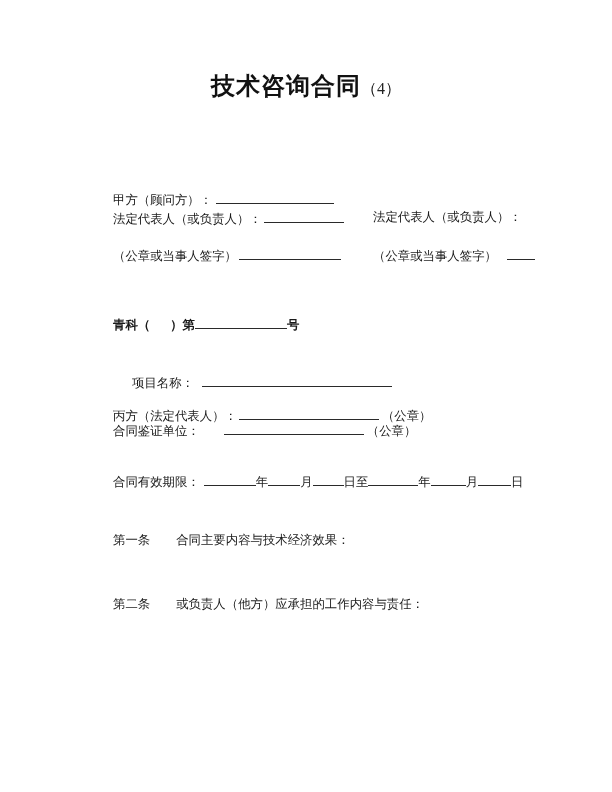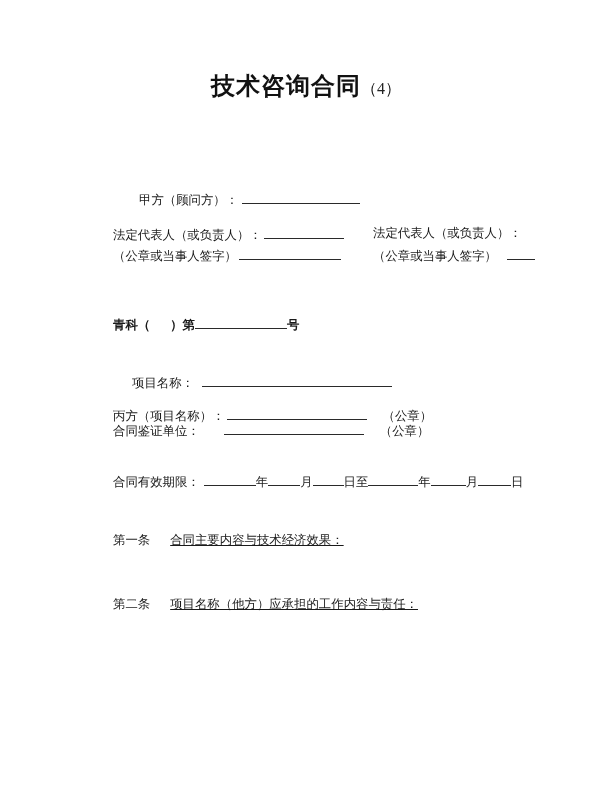--- a/index.html
+++ b/index.html
@@ -44,22 +44,22 @@
   .col-right { position: absolute; left: 260px; top: 0; white-space: nowrap; }
   
   .u {
     display: inline-block;
     height: 11px;
     border-bottom: 1px solid #2a2a2a;
     vertical-align: baseline;
   }
   .gap { display: inline-block; height: 1px; }
 
-  .r-party1  { top: 192px; margin-left: 26px; }
-  .r-party2  { top: 227px; font-family: Liberation Mono, monospace; }
+  .r-party1  { top: 192px; }
+  .r-party2  { top: 211px; font-family: Liberation Mono, monospace; }
   .r-party3  { top: 248px; }
   .r-docnum  { top: 317px; font-weight: bold; }
   .r-project { top: 375px; margin-left: 19px; }
   .r-partyc  { top: 408px; }
   .r-attest  { top: 423px; }
   .r-valid   { top: 474px; font-family: Liberation Mono, monospace; }
   .r-art1    { top: 533px; }
   .r-art2    { top: 597px; }
   .r-art3    { top: 660px; }
 
@@ -74,22 +74,22 @@
   .u-partyc    { width: 140px; margin-left: 2px; }
   .u-attest    { width: 140px; margin-left: 24px; }
   .u-v-year1   { width: 52px; margin-left: 4px; }
   .u-v-month1  { width: 32px; }
   .u-v-day1    { width: 31px; }
   .u-v-year2   { width: 50px; }
   .u-v-month2  { width: 35px; }
   .u-v-day2    { width: 33px; }
   .u-art3      { width: 228px; margin-left: 6px; }
 
-  .art-text { margin-left: 20px; text-decoration: underline; }
-  .seal-after { margin-left: 16px; }
+  .art-text { margin-left: 26px; }
+  .seal-after { margin-left: 3px; }
 </style>
 </head>
 <body>
 
 <div class="page">
 
   <div class="title-wrap">
     <span class="title-main">技术咨询合同</span><span class="title-suffix">（4）</span>
   </div>
 
@@ -113,33 +113,33 @@
 
   <div class="row r-docnum">
     <span>青科（</span><span class="gap g-docnum"></span><span>）第</span><span class="u u-docnum"></span><span>号</span>
   </div>
 
   <div class="row r-project">
     <span>项目名称：</span><span class="u u-project"></span>
   </div>
 
   <div class="row r-partyc">
-    <span>丙方（项目名称）：</span><span class="u u-partyc"></span><span class="seal-after">（公章）</span>
+    <span>丙方（法定代表人）：</span><span class="u u-partyc"></span><span class="seal-after">（公章）</span>
   </div>
 
   <div class="row r-attest">
     <span>合同鉴证单位：</span><span class="u u-attest"></span><span class="seal-after">（公章）</span>
   </div>
 
   <div class="row r-valid">
     <span>合同有效期限：</span><span class="u u-v-year1"></span><span>年</span><span class="u u-v-month1"></span><span>月</span><span class="u u-v-day1"></span><span>日至</span><span class="u u-v-year2"></span><span>年</span><span class="u u-v-month2"></span><span>月</span><span class="u u-v-day2"></span><span>日</span>
   </div>
 
   <div class="row r-art1">
     <span>第一条</span><span class="art-text">合同主要内容与技术经济效果：</span>
   </div>
 
   <div class="row r-art2">
-    <span>第二条</span><span class="art-text">项目名称（他方）应承担的工作内容与责任：</span>
+    <span>第二条</span><span class="art-text">或负责人（他方）应承担的工作内容与责任：</span>
   </div>
 
 
 </div>
 
 </body></html>

